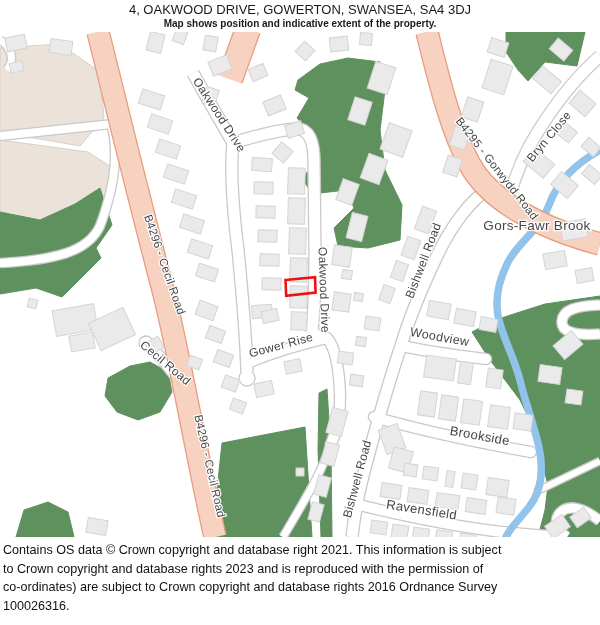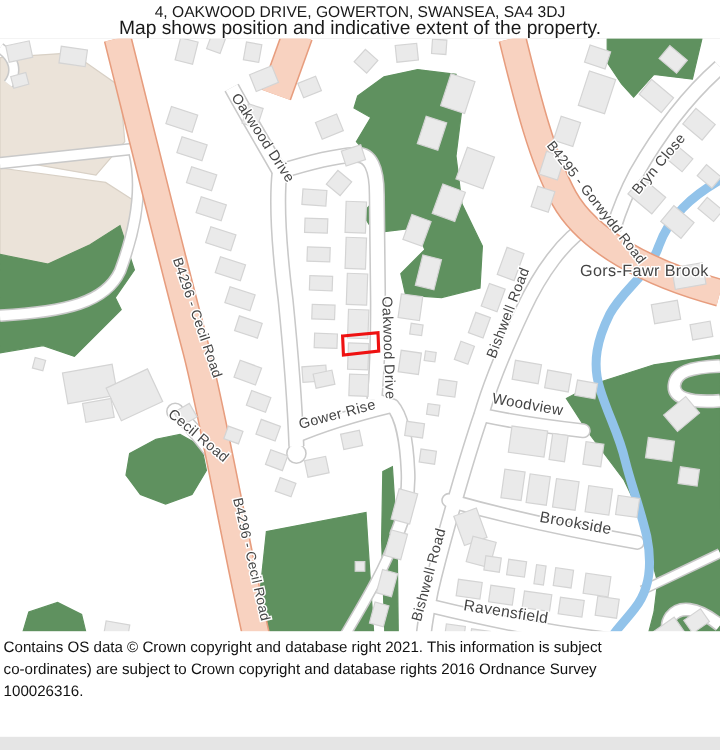--- a/index.html
+++ b/index.html
@@ -1,24 +1,24 @@
 <!DOCTYPE html>
 <html><head>
 <meta charset="utf-8">
 <style>
   html,body{margin:0;padding:0;background:#ffffff;}
-  .page{position:relative;width:600px;height:625px;background:#e5e5e5;overflow:hidden;
+  .page{position:relative;width:600px;height:625px;background:#d946ef;overflow:hidden;
         font-family:"Liberation Sans",sans-serif;color:#1a1a1a;}
   .map-header{position:absolute;top:0;left:0;width:600px;height:32px;text-align:center;
               background:#ffffff;z-index:5;}
   .map-header .title{font-size:13px;line-height:15px;padding-top:2px;white-space:nowrap;}
-  .map-header .subtitle{font-size:16px;line-height:14px;white-space:nowrap;}
+  .map-header .subtitle{font-size:10px;line-height:14px;white-space:nowrap;font-weight:bold;}
   .map-wrap{position:absolute;top:32px;left:0;width:600px;height:505px;}
   svg{display:block;}
-  .map-footer{position:absolute;top:526px;left:0;width:600px;height:88px;background:#ffffff;
+  .map-footer{position:absolute;top:537px;left:0;width:600px;height:88px;background:#ffffff;
               z-index:5;padding:0;}
   .map-footer .line{font-size:12.6px;line-height:18.6px;padding-left:3px;white-space:nowrap;
                     color:#111;}
   .map-footer{padding-top:4px;box-sizing:border-box;}
 </style>
 </head>
 <body>
 
 <div class="page">
 
@@ -223,17 +223,18 @@
         <text x="0" y="0" fill="#454545" font-size="12.5" font-family="&quot;Liberation Sans&quot;, sans-serif" text-anchor="middle" letter-spacing="0.3" paint-order="stroke" stroke="#ffffff" stroke-width="2.4" transform="translate(439 341) rotate(10)">Woodview</text>
         <text x="0" y="0" fill="#454545" font-size="13" font-family="&quot;Liberation Sans&quot;, sans-serif" text-anchor="middle" letter-spacing="0.3" paint-order="stroke" stroke="#ffffff" stroke-width="2.4" transform="translate(479 440) rotate(10)">Brookside</text>
         <text x="0" y="0" fill="#454545" font-size="13" font-family="&quot;Liberation Sans&quot;, sans-serif" text-anchor="middle" letter-spacing="0.3" paint-order="stroke" stroke="#ffffff" stroke-width="2.4" transform="translate(421 514) rotate(9)">Ravensfield</text>
         <text x="0" y="0" fill="#454545" font-size="12" font-family="&quot;Liberation Sans&quot;, sans-serif" text-anchor="middle" letter-spacing="0.3" paint-order="stroke" stroke="#ffffff" stroke-width="2.4" transform="translate(163 366) rotate(40)">Cecil Road</text>
         <polygon points="285.5,280 315,277.2 315.6,292.6 286.2,295.8" fill="none" stroke="#ee1111" stroke-width="2.6"></polygon>
       </svg>
   </div>
 
   <div class="map-footer">
     <div class="line">Contains OS data © Crown copyright and database right 2021. This information is subject</div>
+    <div class="line">to Crown copyright and database rights 2023 and is reproduced with the permission of</div>
     <div class="line">co-ordinates) are subject to Crown copyright and database rights 2016 Ordnance Survey</div>
     <div class="line">100026316.</div>
   </div>
 
 </div>
 
 </body></html>

